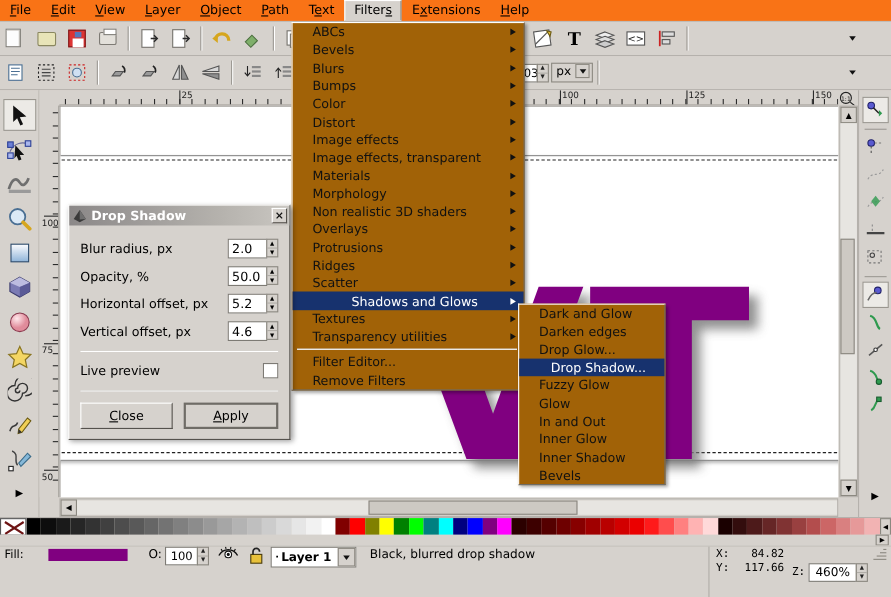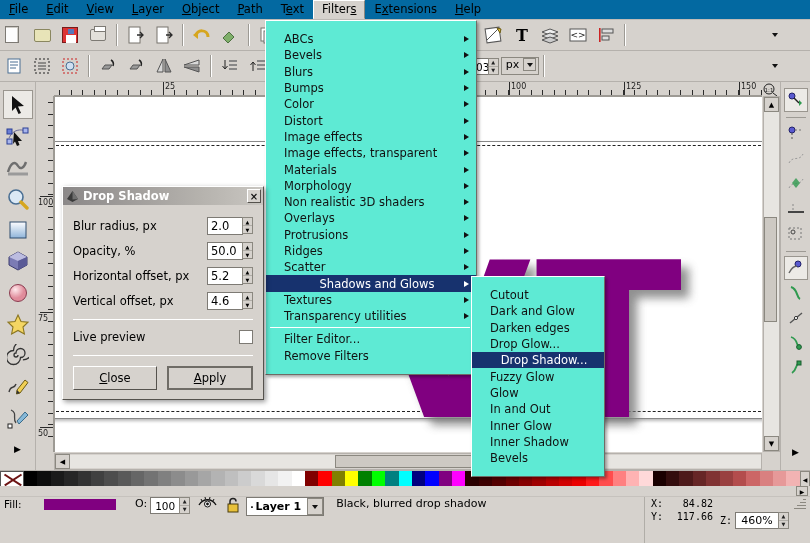--- a/index.html
+++ b/index.html
@@ -8,21 +8,21 @@
     width:810px; height:543px; overflow:hidden;
     font-family:"DejaVu Sans","Liberation Sans",sans-serif;
     font-size:11px; color:#000; background:#d6d2cd;
     position:relative;
   }
   #app { position:absolute; inset:0; background:#d6d2cd; }
 
   
   .menubar {
     position:absolute; left:0; top:0; width:810px; height:20px;
-    background:#0369a1; display:flex; align-items:center;
+    background:#f97316; display:flex; align-items:center;
     border-bottom:1px solid #c0bcb7;
   }
   .menu-item {
     padding:2px 9px; font-size:11.5px; line-height:15px; cursor:default;
     white-space:nowrap;
   }
   .menu-item u { text-decoration:underline; }
   .menu-item.active {
     background:#d6d2cd;
     border-left:1px solid #fff; border-top:1px solid #fff;
@@ -199,23 +199,23 @@
     font-size:10px; line-height:13px; border-left:1px solid #b0ada7; padding-left:6px; }
   .xy-row { display:flex; } .xy-k{width:14px;} .xy-v{width:48px;text-align:right;}
   .z-block { display:flex; align-items:center; margin-left:7px; }
   .z-field { width:44px; height:17px; background:#fff; border:1px solid #7d7a74;
     font-size:11px; text-align:center; line-height:15px; }
   .grip { width:13px;height:13px;margin-left:4px;position:relative;overflow:hidden; }
   .grip i { position:absolute; right:0; height:1px; background:#8b8880; }
 
   
   .dropdown {
-    position:absolute; background:#5eead4;
+    position:absolute; background:#a16207;
     border:1px solid #fff; border-right-color:#6f6c66; border-bottom-color:#6f6c66;
-    box-shadow:2px 2px 3px rgba(0,0,0,.35); z-index:60; padding:10px 0;
+    box-shadow:2px 2px 3px rgba(0,0,0,.35); z-index:60; padding:0 0;
   }
   .mi {
     height:16.3px; display:flex; align-items:center; padding:0 6px 0 18px;
     font-size:11.5px; white-space:nowrap; position:relative; color:#111;
   }
   .mi.hl { background:#17326e; color:#fff;justify-content:center; }
   .mi .sub { position:absolute; right:7px; top:50%; transform:translateY(-50%);
     width:0;height:0;border-top:3.5px solid transparent;border-bottom:3.5px solid transparent;
     border-left:5px solid #111; }
   .mi.hl .sub { border-left-color:#fff; }
@@ -1022,23 +1022,20 @@
       <div class="mi">
         <span>Filter Editor...</span>
       </div>
       <div class="mi">
         <span>Remove Filters</span>
       </div>
     </div>
 
   <div class="dropdown" id="shadows-menu" style="left:471px;top:276px;width:134px;">
       <div class="mi">
-        <span>Cutout</span>
-      </div>
-      <div class="mi">
         <span>Dark and Glow</span>
       </div>
       <div class="mi">
         <span>Darken edges</span>
       </div>
       <div class="mi">
         <span>Drop Glow...</span>
       </div>
       <div class="mi hl">
         <span>Drop Shadow...</span>

